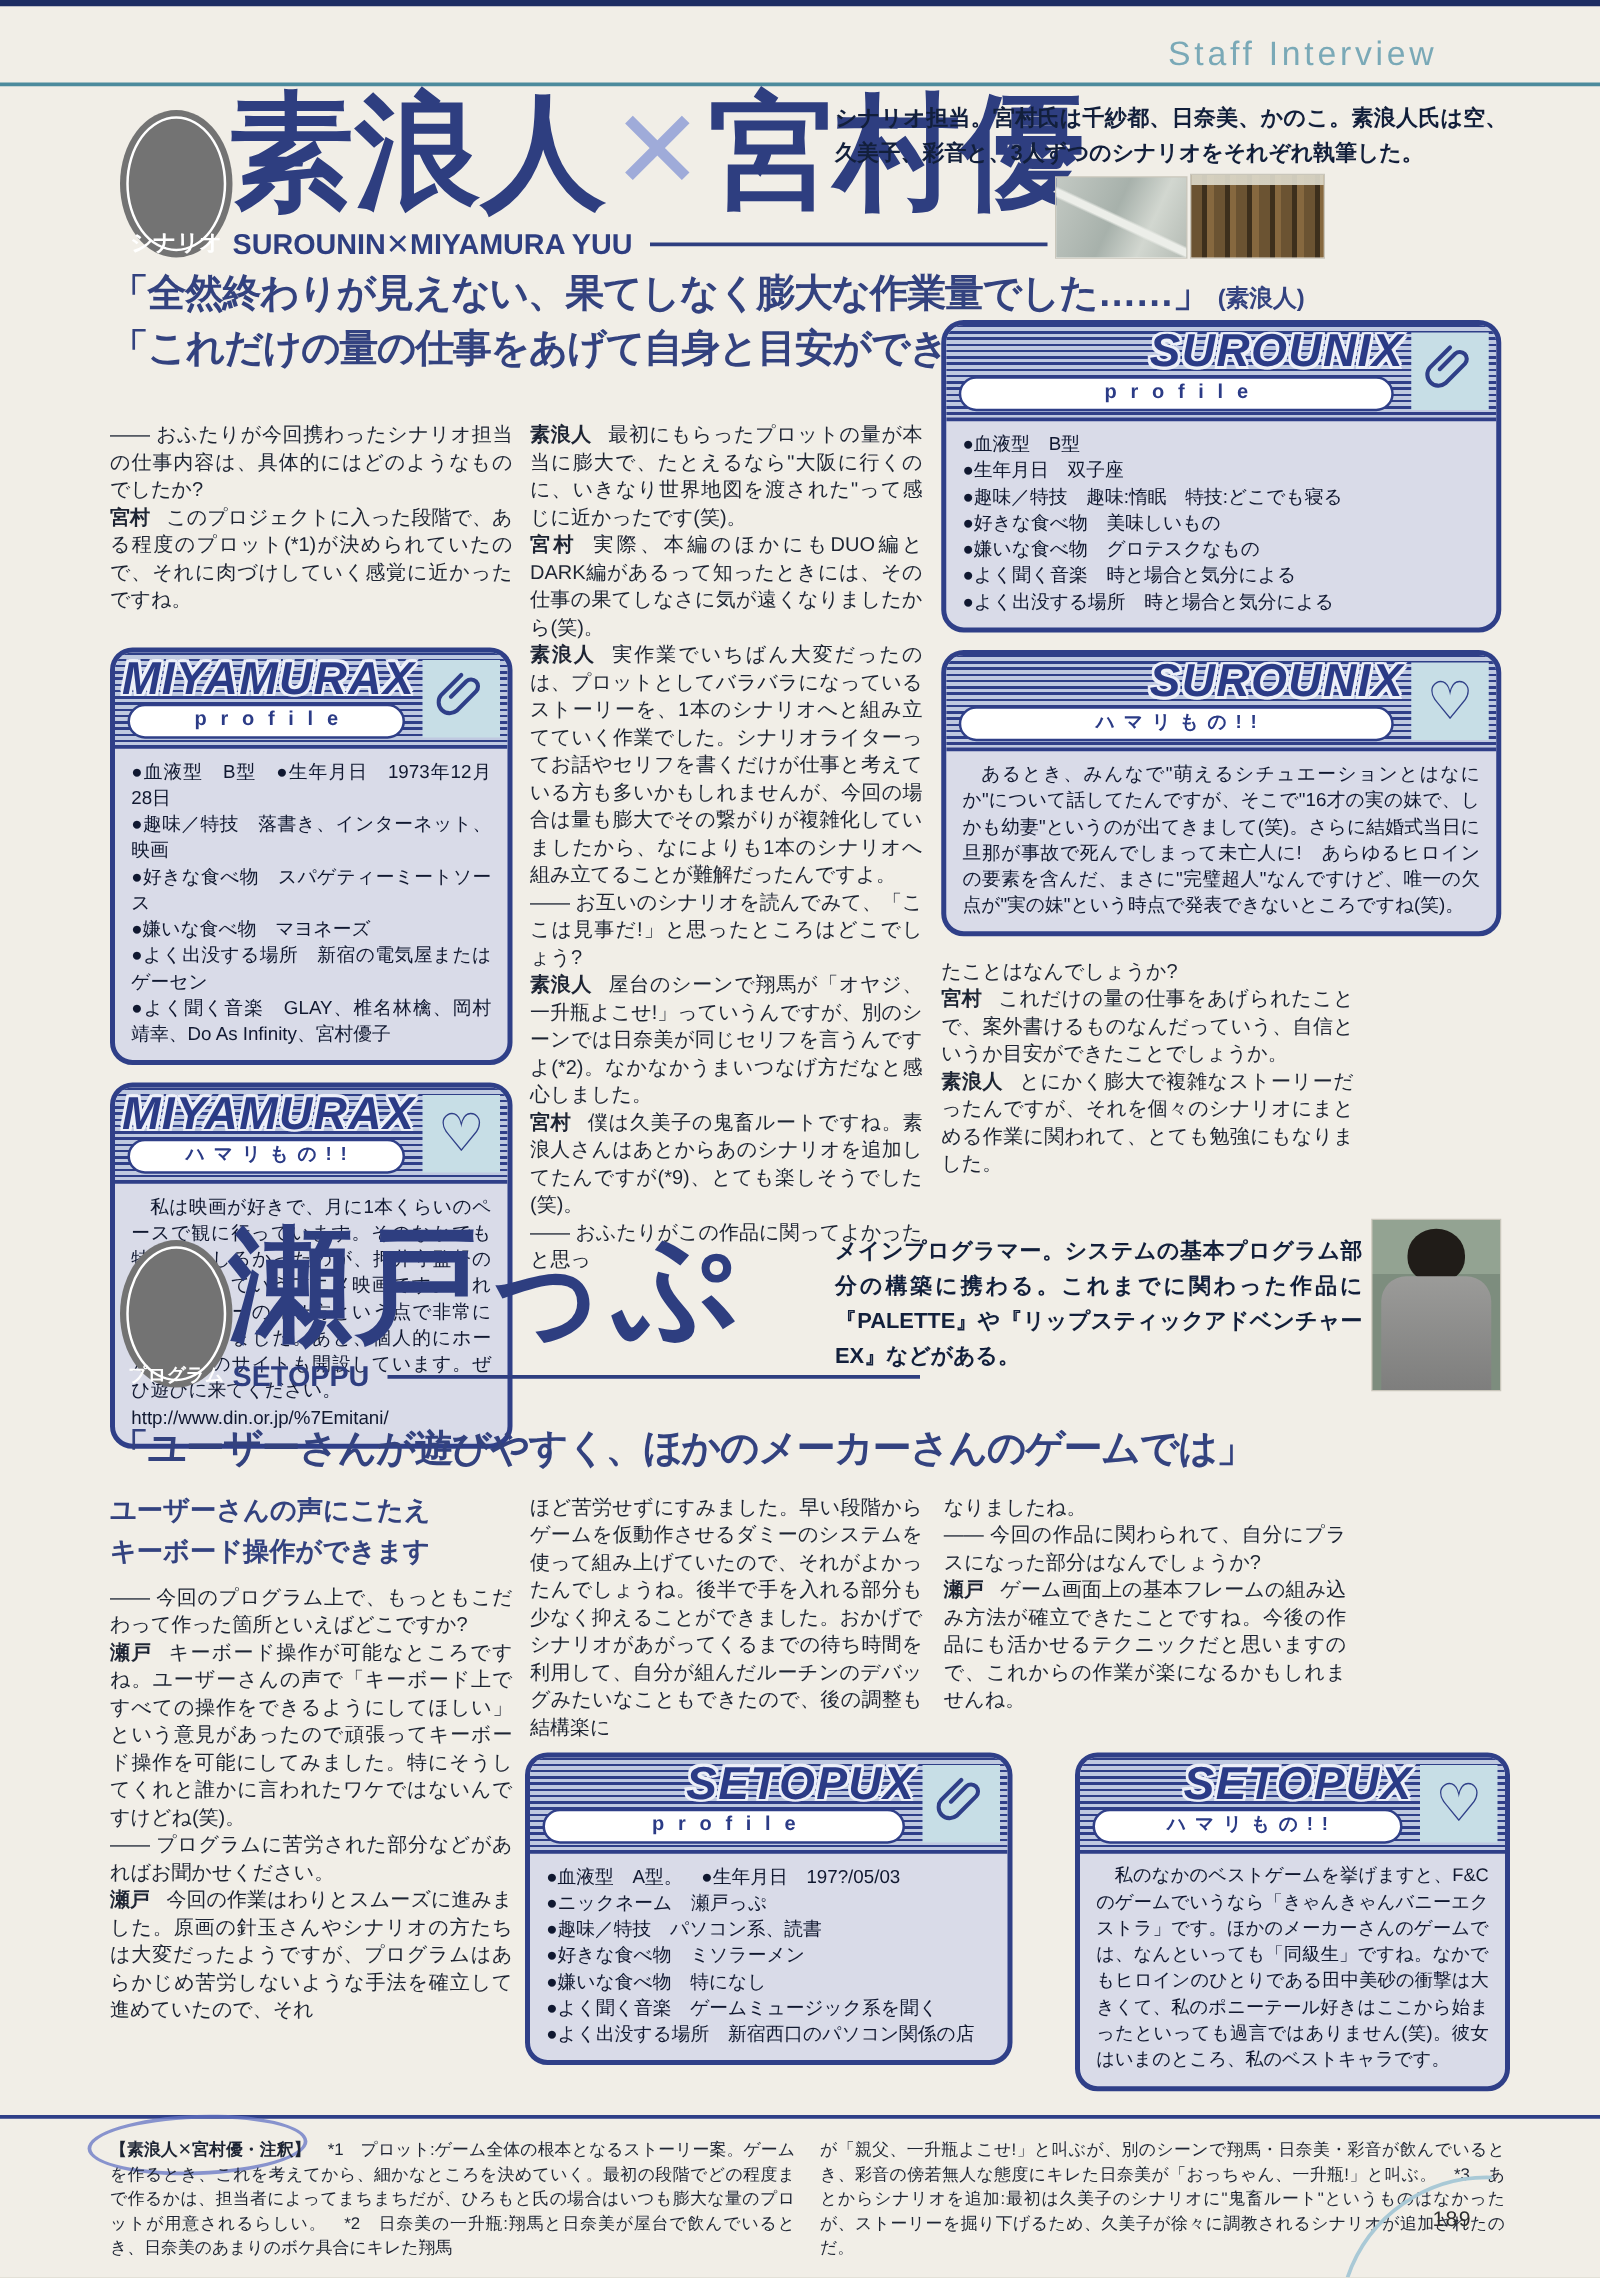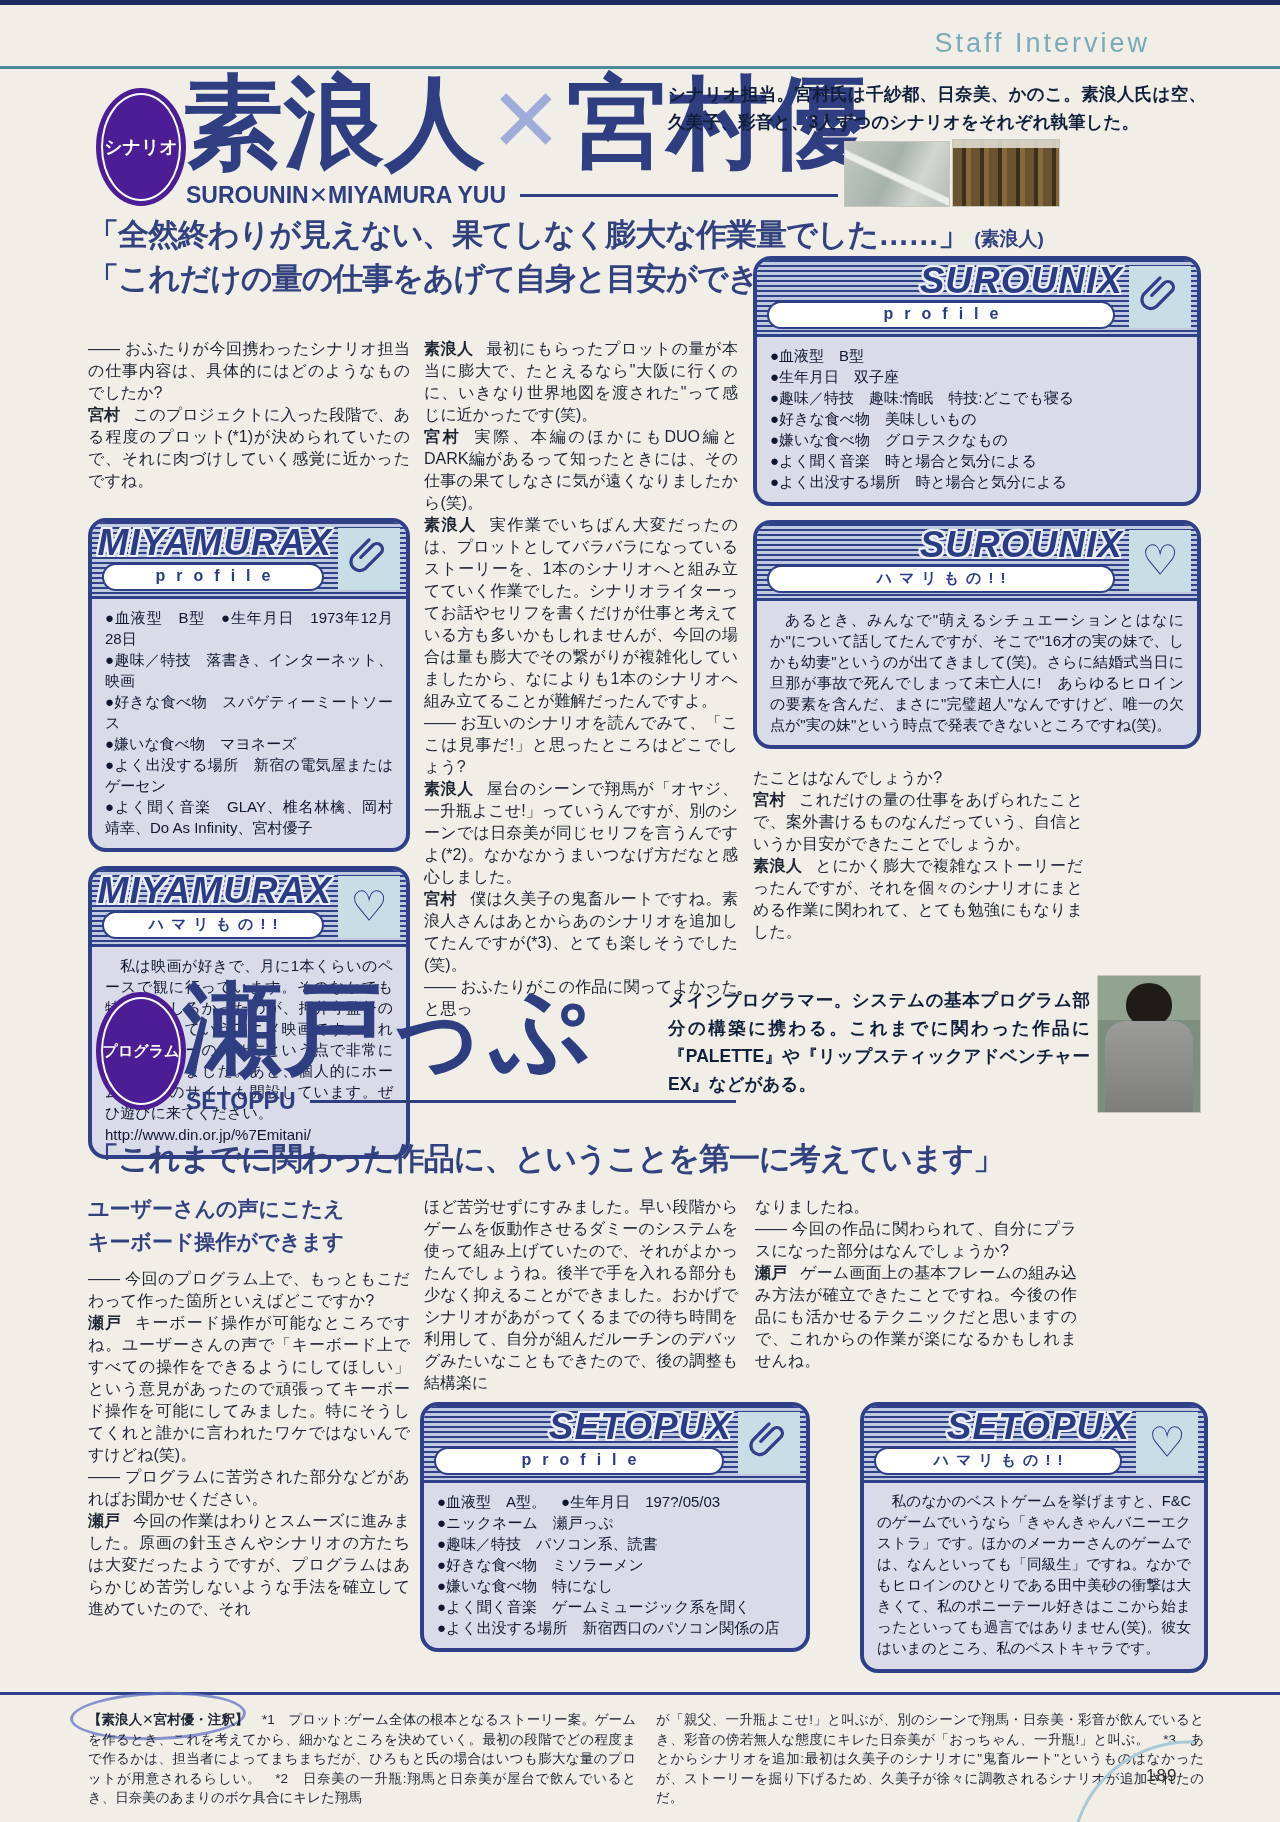--- a/index.html
+++ b/index.html
@@ -3,22 +3,22 @@
 <meta charset="utf-8">
 <style>
   html,body{margin:0;padding:0;background:#d8d5cc;}
   .page{position:relative;width:1280px;height:1822px;margin:0 auto;background:#f1eee7;overflow:hidden;
         font-family:"Liberation Sans","DejaVu Sans",sans-serif;}
   
   .topline{position:absolute;left:0;top:0;width:100%;height:5px;background:#1d2d63;}
   .staff{position:absolute;right:130px;top:28px;font-size:27px;letter-spacing:3px;color:#7aa9b7;font-weight:500;}
   .tealrule{position:absolute;left:0;top:66px;width:100%;height:3px;background:#4c8b9d;}
   
-  .badge{position:absolute;width:90px;height:118px;border-radius:50%;background:#4c1d95;
-         display:flex;align-items:center;justify-content:center;color:#fff;font-weight:700;}
+  .badge{position:absolute;width:90px;height:118px;border-radius:50%;background:#737373;
+         display:flex;align-items:flex-end;justify-content:center;color:#fff;font-weight:700;}
   .badge .ring{position:absolute;inset:5px;border:2px solid #fff;border-radius:50%;}
   .badge span{position:relative;z-index:1;}
   .badge1{left:96px;top:88px;font-size:18px;}
   .badge2{left:96px;top:992px;font-size:15px;letter-spacing:0px;}
   .title{position:absolute;margin:0;font-size:100px;line-height:1;font-weight:900;color:#2e3e80;letter-spacing:1px;white-space:nowrap;}
   .t1{left:183px;top:72px;}
   .t2{left:183px;top:978px;}
   .xmark{color:#9fabd9;font-size:88px;margin:0 3px;vertical-align:6px;}
   .romaji{position:absolute;display:flex;align-items:center;gap:14px;color:#2e3e80;font-weight:700;font-size:23px;}
   .r1{left:186px;top:182px;width:652px;}
@@ -164,21 +164,21 @@
   </div>
 
   <div class="col c1b">
     <div>
 
     <p class="para"><b>素浪人</b><span>最初にもらったプロットの量が本当に膨大で、たとえるなら"大阪に行くのに、いきなり世界地図を渡された"って感じに近かったです(笑)。</span></p>
         <p class="para"><b>宮村</b><span>実際、本編のほかにもDUO編とDARK編があるって知ったときには、その仕事の果てしなさに気が遠くなりましたから(笑)。</span></p>
         <p class="para"><b>素浪人</b><span>実作業でいちばん大変だったのは、プロットとしてバラバラになっているストーリーを、1本のシナリオへと組み立てていく作業でした。シナリオライターってお話やセリフを書くだけが仕事と考えている方も多いかもしれませんが、今回の場合は量も膨大でその繋がりが複雑化していましたから、なによりも1本のシナリオへ組み立てることが難解だったんですよ。</span></p>
         <p class="para"><span>―― お互いのシナリオを読んでみて、「ここは見事だ!」と思ったところはどこでしょう?</span></p>
         <p class="para"><b>素浪人</b><span>屋台のシーンで翔馬が「オヤジ、一升瓶よこせ!」っていうんですが、別のシーンでは日奈美が同じセリフを言うんですよ(*2)。なかなかうまいつなげ方だなと感心しました。</span></p>
-        <p class="para"><b>宮村</b><span>僕は久美子の鬼畜ルートですね。素浪人さんはあとからあのシナリオを追加してたんですが(*3)、とても楽しそうでした(笑)。</span></p>
+        <p class="para"><b>宮村</b><span>僕は久美子の鬼畜ルートですね。素浪人さんはあとからあのシナリオを追加してたんですが(*9)、とても楽しそうでした(笑)。</span></p>
         <p class="para"><span>―― おふたりがこの作品に関ってよかったと思っ</span></p>
       </div>
   </div>
 
   <div class="col c1c">
     <div class="pbox">
       <div class="pbox-head">
         <div class="pbox-logo">SUROUNIX</div>
         <div class="pbox-pill">profile</div>
         <div class="pbox-icon">
@@ -230,21 +230,21 @@
   <div class="romaji r2">
     <span>SETOPPU</span>
     <i class="hline"></i>
   </div>
   <p class="intro i2">メインプログラマー。システムの基本プログラム部分の構築に携わる。これまでに関わった作品に『PALETTE』や『リップスティックアドベンチャーEX』などがある。</p>
   <div class="photo photo3">
     <div class="hair"></div>
     <div class="shirt"></div>
   </div>
   <div class="quote q3">
-    <span>「これまでに関わった作品に、ということを第一に考えています」</span>
+    <span>「ユーザーさんが遊びやすく、ほかのメーカーさんのゲームでは」</span>
   </div>
 
   <div class="col c2a">
     <div class="subhead">
       <div>ユーザーさんの声にこたえ</div>
       <div>キーボード操作ができます</div>
     </div>
     <div>
 
     <p class="para"><span>―― 今回のプログラム上で、もっともこだわって作った箇所といえばどこですか?</span></p>

